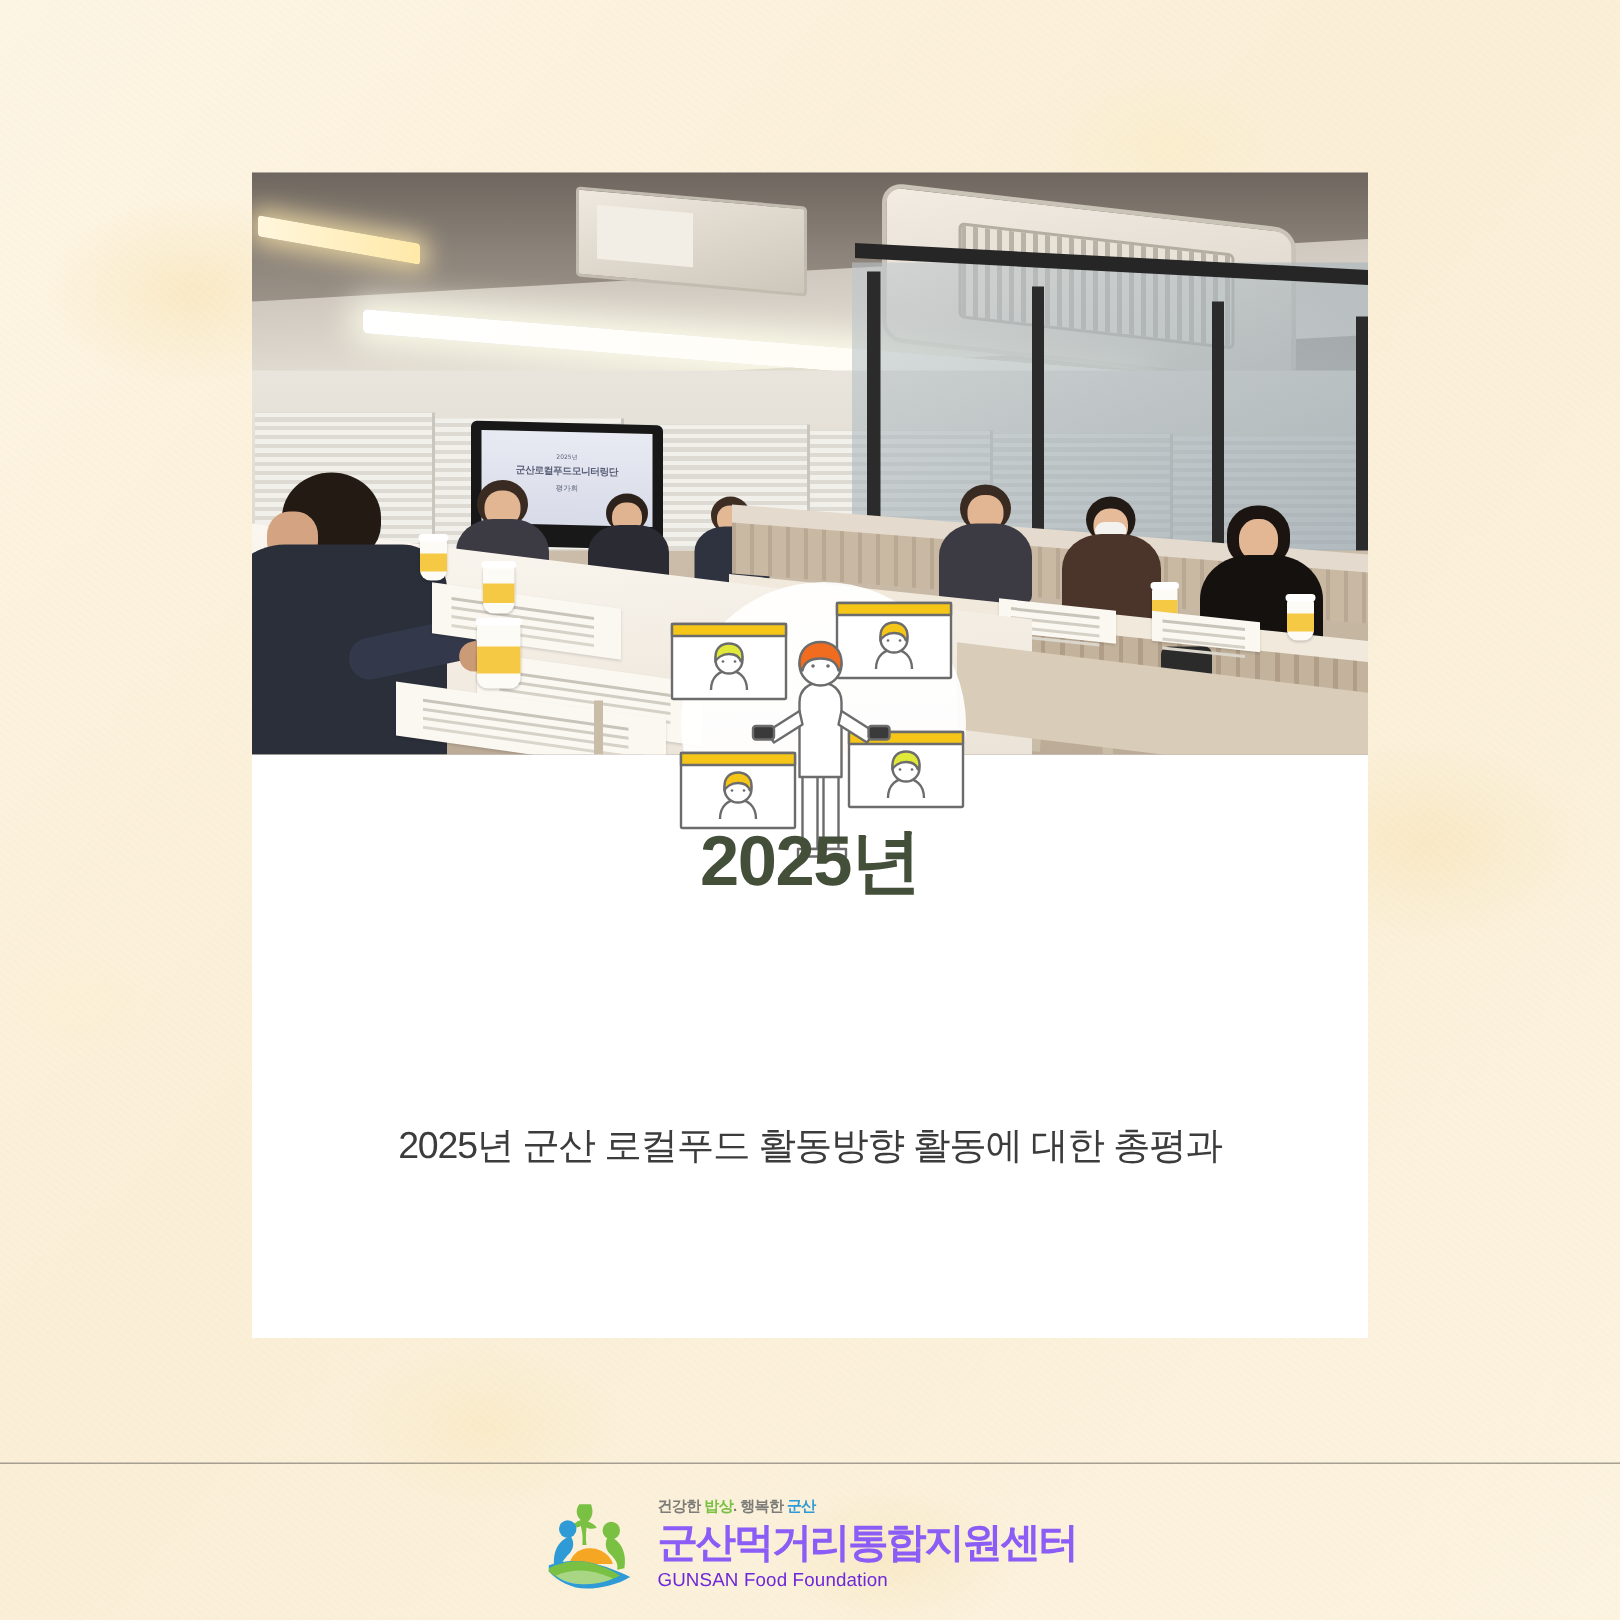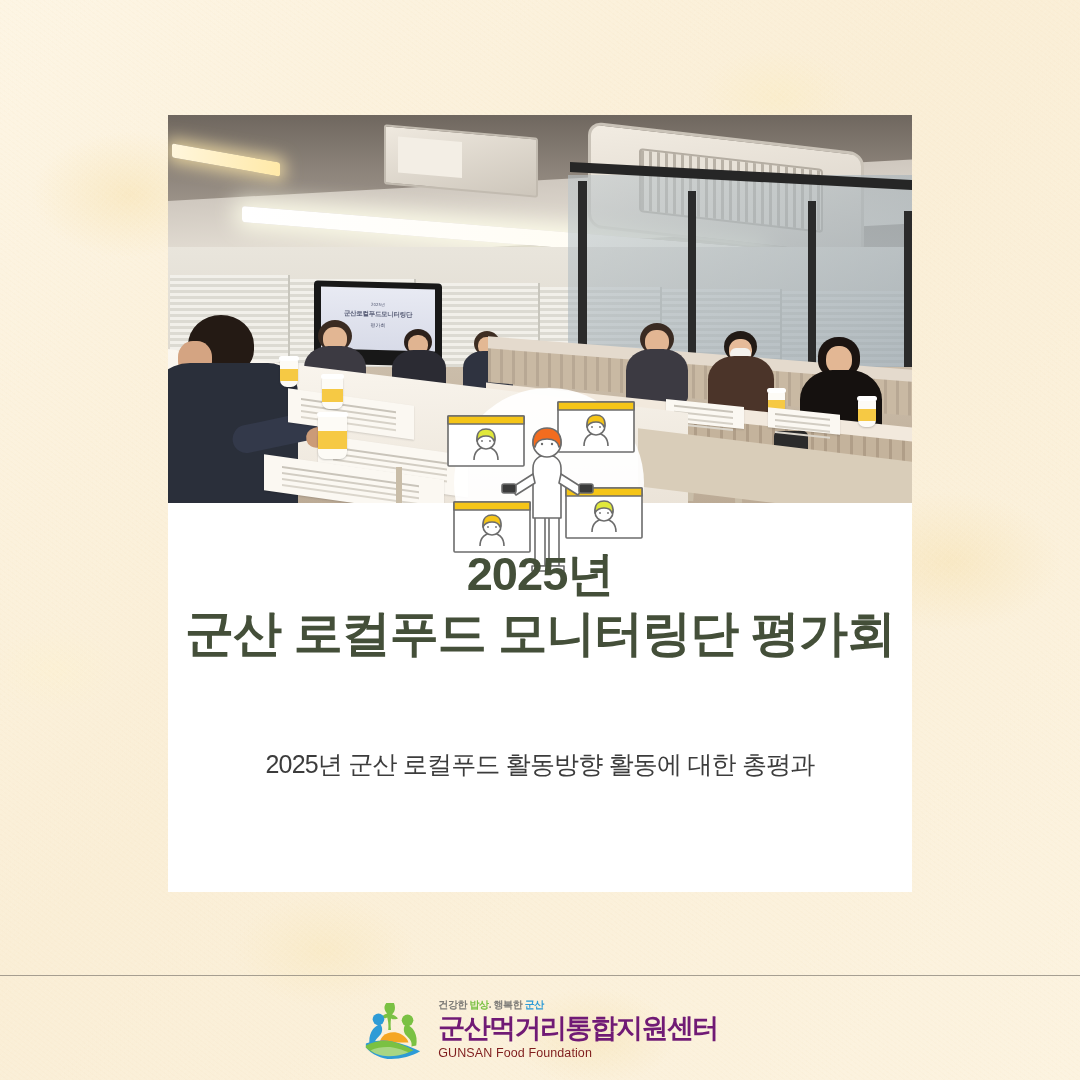--- a/index.html
+++ b/index.html
@@ -167,22 +167,22 @@
 
   
   #divider{position:absolute;left:0;top:975px;width:1080px;height:1px;background:#8a8378;opacity:.75;}
   #footer{position:absolute;left:0;top:980px;width:1080px;height:100px;
     display:flex;align-items:center;justify-content:center;gap:14px;}
   #logo-mark{width:62px;height:62px;flex:0 0 62px;}
   #logo-text{display:flex;flex-direction:column;justify-content:center;}
   #tagline{font-size:10px;font-weight:bold;letter-spacing:-.4px;line-height:1;margin-bottom:4px;color:#7e7c78;}
   #tagline .g{color:#7ac143;}
   #tagline .b{color:#2e9bd6;}
-  #org{font-size:27px;font-weight:bold;color:#701a75;letter-spacing:-1.6px;line-height:1.05;}
-  #eng{font-size:12.5px;color:#7f1d1d;letter-spacing:.1px;margin-top:3px;}
+  #org{font-size:27px;font-weight:bold;color:#8b5cf6;letter-spacing:-1.6px;line-height:1.05;}
+  #eng{font-size:12.5px;color:#6d28d9;letter-spacing:.1px;margin-top:3px;}
 </style>
 </head>
 <body>
 
 <div id="page-bg"></div>
 <div id="grain"></div>
 
 <div id="card">
 
   <div id="photo">
@@ -365,21 +365,20 @@
           <circle cx="112" cy="56" r="1.2" fill="#6c6c6c" stroke="none"></circle>
           <rect x="62" y="96" width="14" height="9" rx="2" fill="#3a3a3a"></rect>
           <rect x="139" y="96" width="14" height="9" rx="2" fill="#3a3a3a"></rect>
         </g>
       </g>
     </svg>
   </div>
 
   <div id="title">
     <span class="t1">2025년</span>
-    <span class="t2">군산 로컬푸드 모니터링단 평가회</span>
   </div>
 
   <div id="desc">
     <span>2025년 군산 로컬푸드 활동방향 활동에 대한 총평과</span>
   </div>
 </div>
 
 <div id="divider"></div>
 <div id="footer">
   <svg id="logo-mark" viewBox="0 0 64 64">

